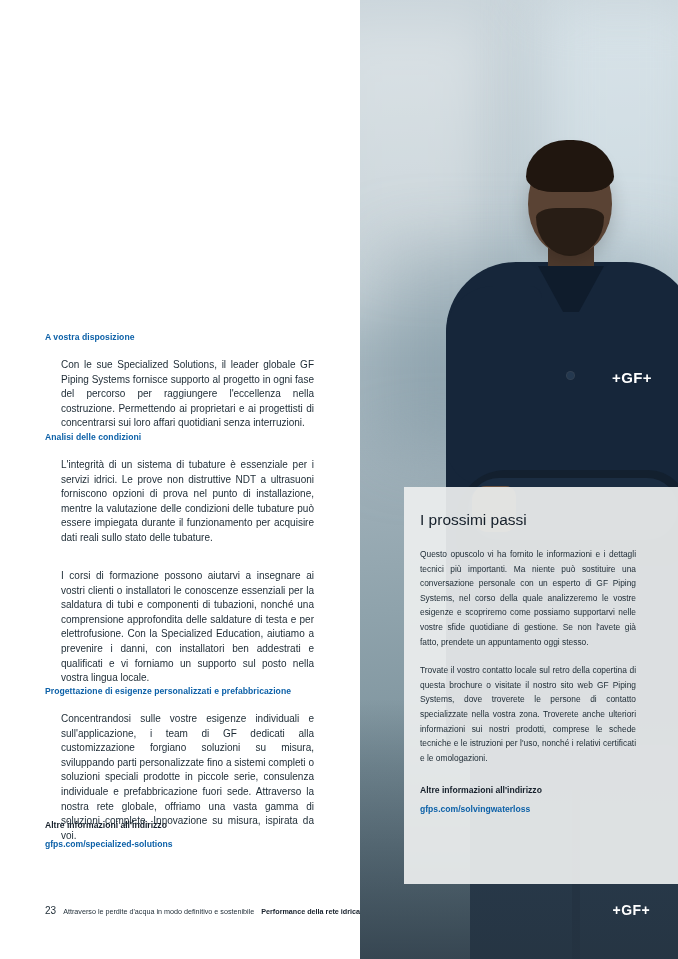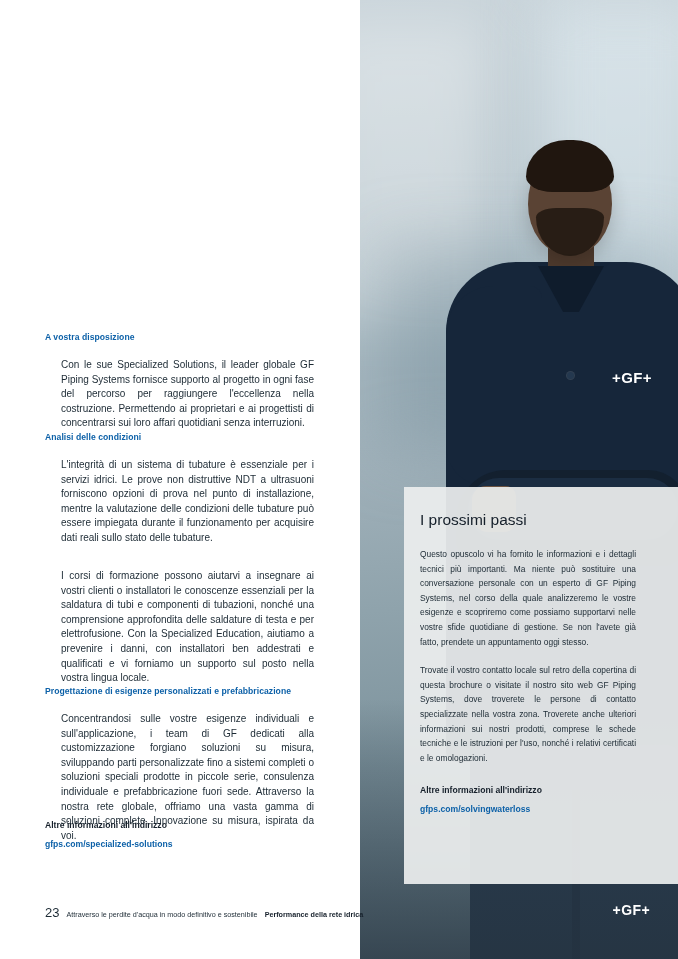--- a/index.html
+++ b/index.html
@@ -238,21 +238,21 @@
     position: absolute;
     left: 45px;
     top: 905px;
     width: 320px;
     display: flex;
     align-items: baseline;
     gap: 7px;
   }
   .footer-page {
     color: #1c2a34;
-    font-size: 13px;
+    font-size: 10px;
   }
   .footer-text {
     color: #1c2a34;
     font-size: 7.2px;
   }
   .footer-bold {
     color: #16202b;
     font-size: 7.2px;
     font-weight: bold;
   }

